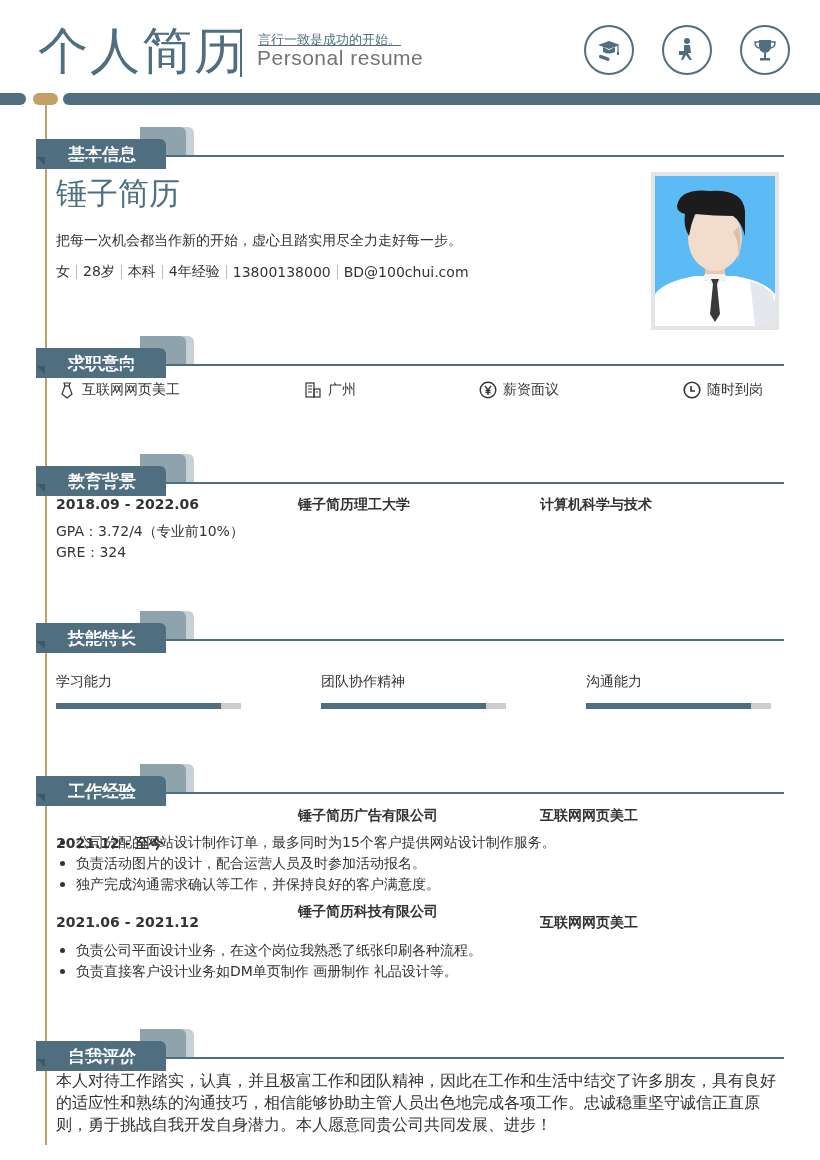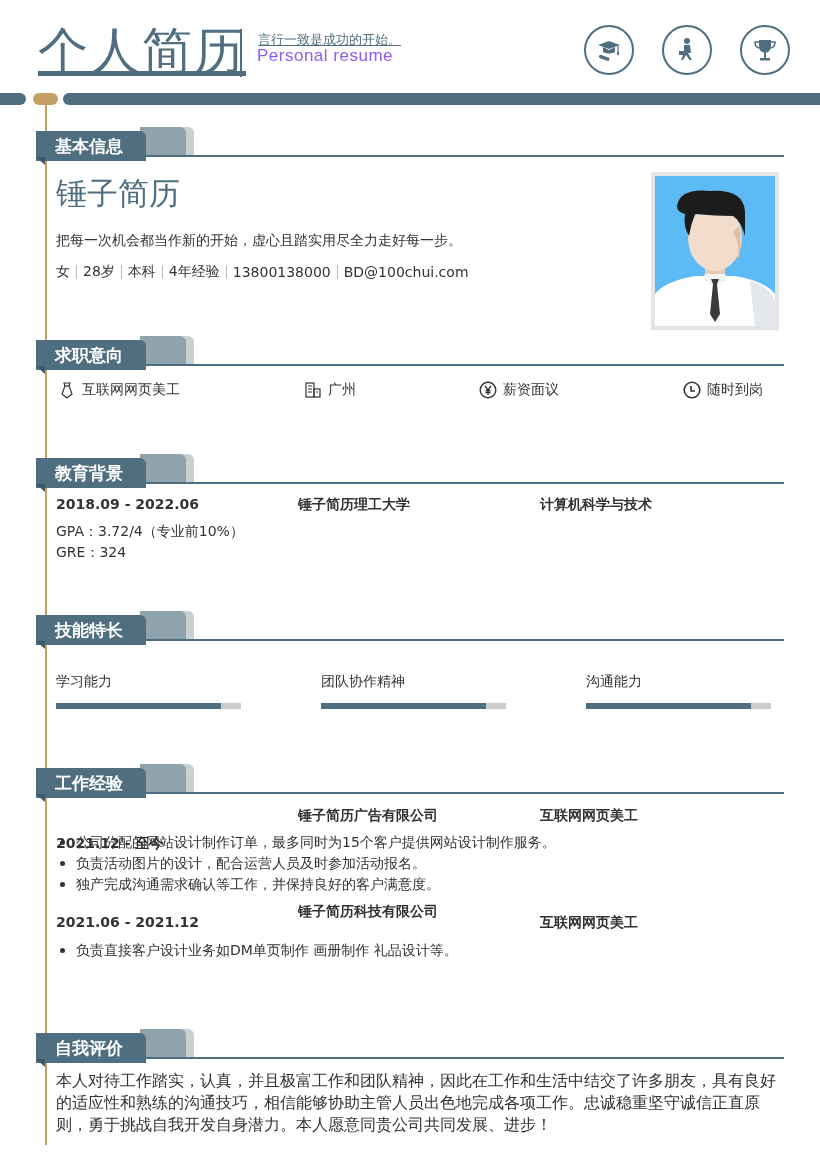--- a/index.html
+++ b/index.html
@@ -1,36 +1,36 @@
 <!DOCTYPE html>
 <html><head>
 <meta charset="utf-8">
 <style>
   * { box-sizing: border-box; margin: 0; padding: 0; }
   html, body { width: 820px; height: 1160px; background: #ffffff; overflow: hidden; }
   body { font-family: "DejaVu Sans", "Liberation Sans", sans-serif; color: #333; position: relative; }
 
   
-  .hdr-title { position: absolute; left: 38px; top: 20px; font-size: 50px; color: #4f6f80; letter-spacing: 2px; line-height: 62px; text-decoration: underline; }
+  .hdr-title { position: absolute; left: 38px; top: 20px; font-size: 50px; color: #4f6f80; letter-spacing: 2px; line-height: 62px; }
   .hdr-sep { position: absolute; left: 240px; top: 29px; width: 2px; height: 48px; background: #4f6f80; }
   .hdr-motto { position: absolute; left: 258px; top: 31px; font-size: 13px; color: #4f6f80; text-decoration: underline; }
-  .hdr-sub { position: absolute; left: 257px; top: 46px; font-size: 17px; color: #8b5cf6; font-family: "Liberation Sans", sans-serif; letter-spacing: 0.5px; }
+  .hdr-sub { position: absolute; left: 257px; top: 46px; font-size: 21px; color: #737373; font-family: "Liberation Sans", sans-serif; letter-spacing: 0.5px; }
   .hdr-icon { position: absolute; top: 25px; width: 50px; height: 50px; border: 2px solid #4f6f80; border-radius: 50%; display: flex; align-items: center; justify-content: center; }
   .hdr-icon svg { width: 28px; height: 28px; }
 
   .bar-left { position: absolute; left: 0; top: 93px; width: 26px; height: 12px; background: #4f6f80; border-radius: 0 6px 6px 0; }
   .bar-gold { position: absolute; left: 33px; top: 93px; width: 25px; height: 12px; background: #c4a064; border-radius: 6px; }
   .bar-main { position: absolute; left: 63px; top: 93px; width: 757px; height: 12px; background: #4f6f80; border-radius: 6px 0 0 6px; }
   .timeline { position: absolute; left: 45px; top: 105px; width: 2px; height: 1040px; background: #c4a064; }
 
   
   .sec { position: absolute; left: 36px; width: 748px; height: 32px; }
   .sec .tab-shadow { position: absolute; left: 110px; top: 0; width: 48px; height: 30px; background: #c6d0d5; border-radius: 0 6px 0 0; }
   .sec .tab-shadow2 { position: absolute; left: 104px; top: 0; width: 46px; height: 30px; background: #8fa3ad; border-radius: 0 6px 0 0; }
-  .sec .tab { position: absolute; left: 0; top: 4px; width: 110px; height: 30px; background: #4f6f80; border-radius: 0 6px 0 0; color: #fff; font-weight: bold; font-size: 17px; line-height: 30px; padding-left: 19px; }
+  .sec .tab { position: absolute; left: 0; top: 12px; width: 130px; height: 30px; background: #4f6f80; border-radius: 0 6px 0 0; color: #fff; font-weight: bold; font-size: 17px; line-height: 30px; padding-left: 32px; }
   .sec .line { position: absolute; left: 0; top: 28px; width: 748px; height: 2px; background: #4f6f80; }
   .sec .fold { position: absolute; left: 0; top: 30px; width: 0; height: 0; border-top: 8px solid #3d5866; border-left: 9px solid transparent; }
 
   .txt { position: absolute; font-size: 14px; color: #333; white-space: nowrap; }
   .bold { font-weight: bold; }
 
   .name { position: absolute; left: 56px; top: 173px; font-size: 31px; color: #4f6f80; }
   .info-row { position: absolute; left: 56px; top: 263px; font-size: 14px; color: #333; display: flex; align-items: center; }
   .info-row .sep { width: 1px; height: 14px; background: #bbb; margin: 0 6px; }
 
@@ -206,20 +206,21 @@
 <div class="txt bold" style="left:540px; top:807px;">互联网网页美工</div>
 <ul class="bullets" style="top:832px;">
   <li>公司分配的网站设计制作订单，最多同时为15个客户提供网站设计制作服务。</li>
   <li>负责活动图片的设计，配合运营人员及时参加活动报名。</li>
   <li> 独产完成沟通需求确认等工作，并保持良好的客户满意度。</li>
 </ul>
 <div class="txt bold" style="left:56px; top:914px;">2021.06 - 2021.12</div>
 <div class="txt bold" style="left:298px; top:903px;">锤子简历科技有限公司</div>
 <div class="txt bold" style="left:540px; top:914px;">互联网网页美工</div>
 <ul class="bullets" style="top:940px;">
+  <li>负责公司平面设计业务，在这个岗位我熟悉了纸张印刷各种流程。</li>
   <li>负责直接客户设计业务如DM单页制作 画册制作 礼品设计等。</li>
 </ul>
 
 <div class="sec" style="top:1029px;">
   <div class="tab-shadow"></div>
     <div class="tab-shadow2"></div>
   <div class="tab">自我评价</div>
   <div class="line"></div>
     <div class="fold"></div>
 </div>

